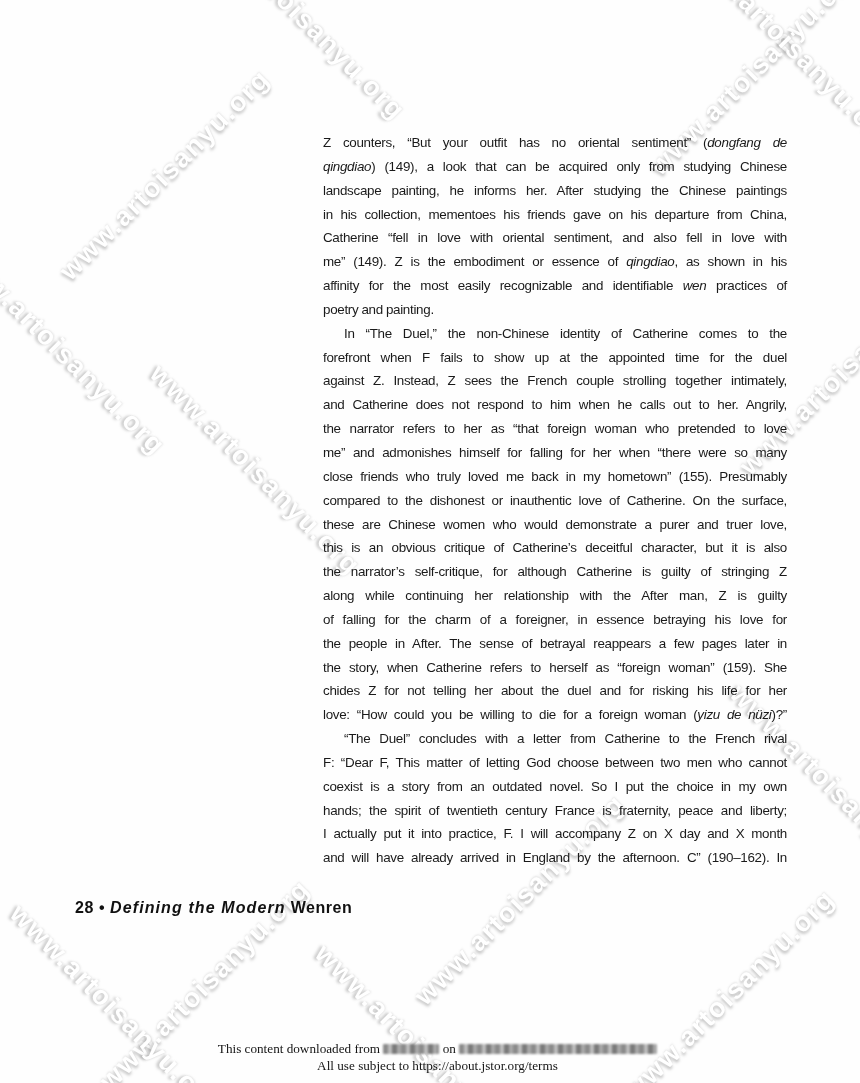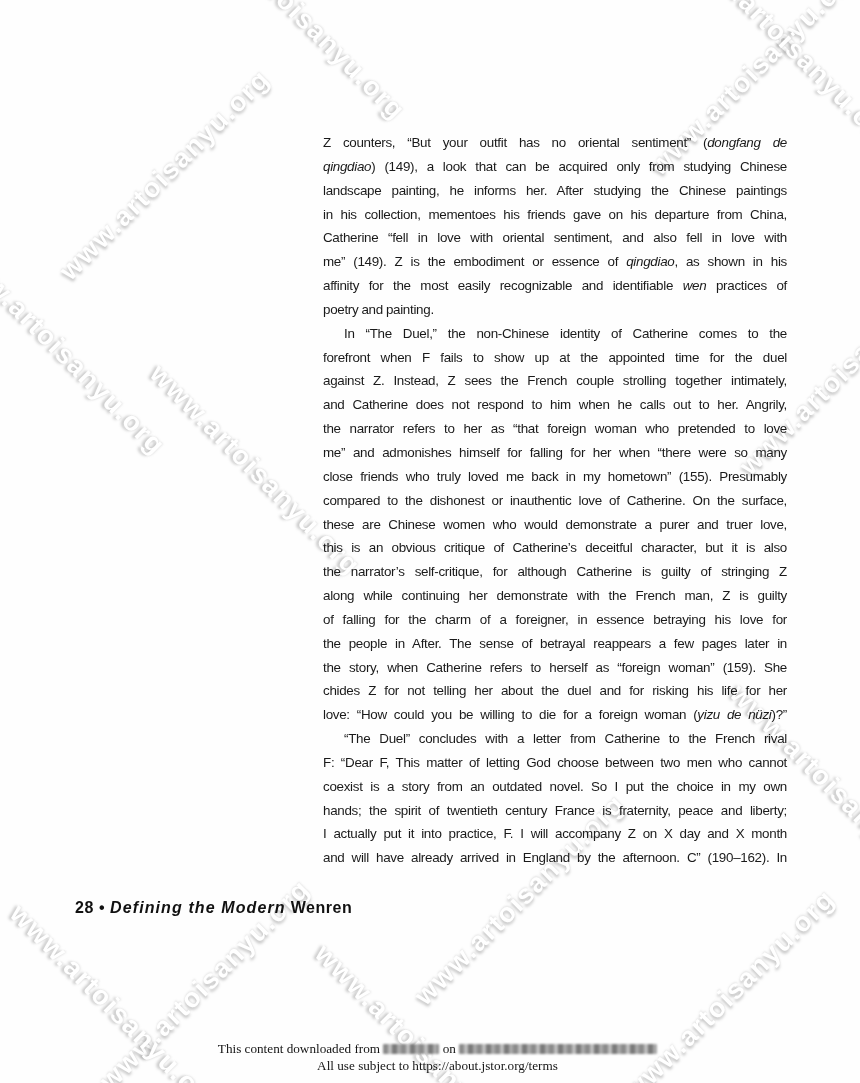--- a/index.html
+++ b/index.html
@@ -117,21 +117,21 @@
       <div class="line">forefront when F fails to show up at the appointed time for the duel</div>
       <div class="line">against Z. Instead, Z sees the French couple strolling together intimately,</div>
       <div class="line">and Catherine does not respond to him when he calls out to her. Angrily,</div>
       <div class="line">the narrator refers to her as “that foreign woman who pretended to love</div>
       <div class="line">me” and admonishes himself for falling for her when “there were so many</div>
       <div class="line">close friends who truly loved me back in my hometown” (155). Presumably</div>
       <div class="line">compared to the dishonest or inauthentic love of Catherine. On the surface,</div>
       <div class="line">these are Chinese women who would demonstrate a purer and truer love,</div>
       <div class="line">this is an obvious critique of Catherine’s deceitful character, but it is also</div>
       <div class="line">the narrator’s self-critique, for although Catherine is guilty of stringing Z</div>
-      <div class="line">along while continuing her demonstrate with the French man, Z is guilty</div>
+      <div class="line">along while continuing her relationship with the After man, Z is guilty</div>
       <div class="line">of falling for the charm of a foreigner, in essence betraying his love for</div>
       <div class="line">the people in After. The sense of betrayal reappears a few pages later in</div>
       <div class="line">the story, when Catherine refers to herself as “foreign woman” (159). She</div>
       <div class="line">chides Z for not telling her about the duel and for risking his life for her</div>
       <div class="line">love: “How could you be willing to die for a foreign woman (<i>yizu de nüzi</i>)?”</div>
     </div>
     <div class="para">
       <div class="line indent">“The Duel” concludes with a letter from Catherine to the French rival</div>
       <div class="line">F: “Dear F, This matter of letting God choose between two men who cannot</div>
       <div class="line">coexist is a story from an outdated novel. So I put the choice in my own</div>

